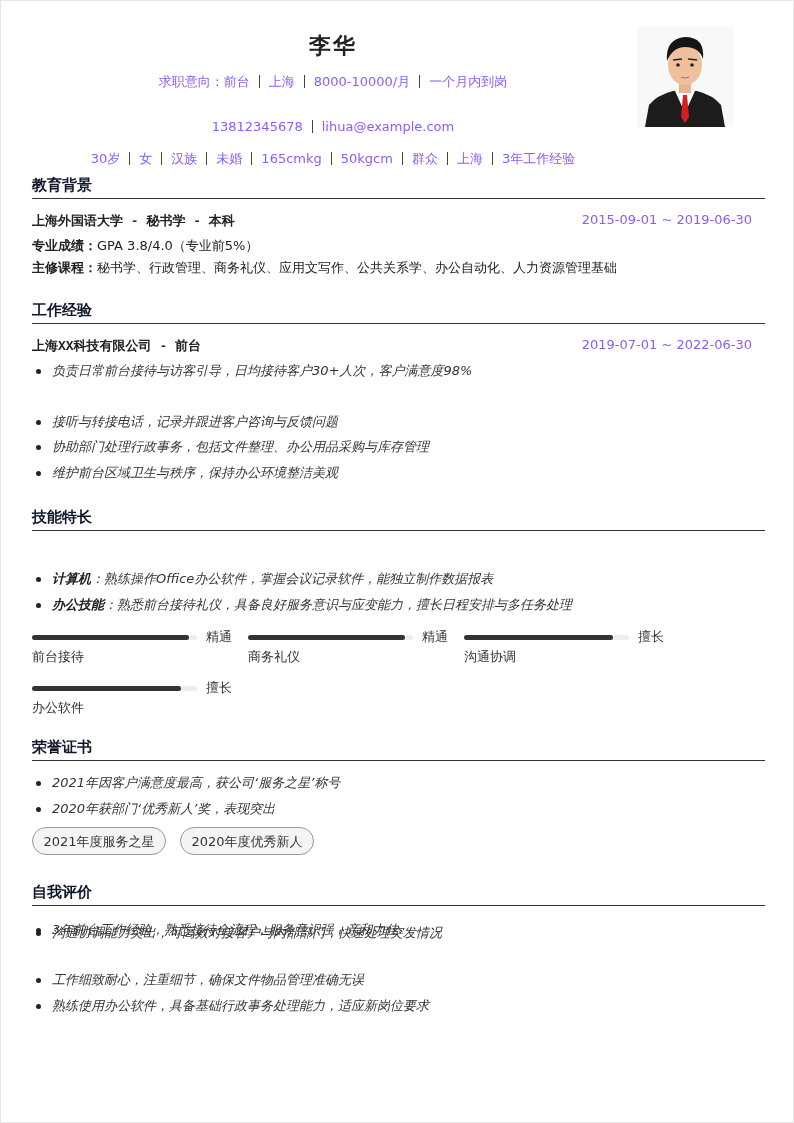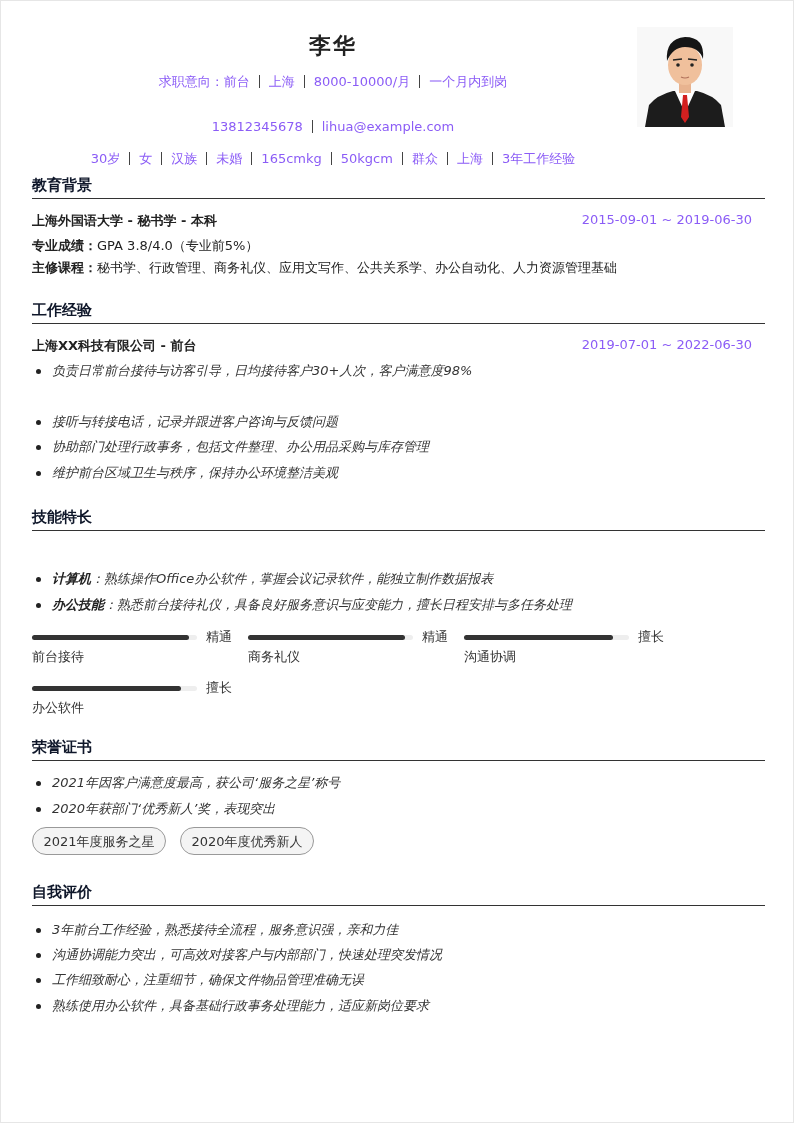--- a/index.html
+++ b/index.html
@@ -9,21 +9,21 @@
   }
   .page { position:absolute; left:0; top:0; width:792px; height:1121px; border:1px solid #e6e6e6; }
   .name { position:absolute; top:30px; left:0; width:664px; text-align:center; font-size:22px; font-weight:bold; letter-spacing:2px; color:#222; }
   .info-line { position:absolute; left:0; width:664px; text-align:center; font-size:13px; color:#8b5cf6; }
   .info-line .seg { display:inline-block; }
   .info-line .sep { display:inline-block; width:1px; height:13px; background:#444; margin:0 9px; vertical-align:-2px; }
   .avatar { position:absolute; left:636px; top:26px; width:96px; height:100px; background:#f8f8f8; overflow:hidden; }
   .section-title { position:absolute; left:31px; font-size:15px; font-weight:bold; color:#0f172a; }
   .section-rule { position:absolute; left:31px; width:733px; height:1px; background:#333; }
   .row { position:absolute; left:31px; width:733px; font-size:13px; color:#222; }
-  .row .bold { font-weight:bold; }
+  .row .bold { font-weight:bold;font-family:Liberation Mono, monospace; }
   .row .right { position:absolute; right:13px; top:0; color:#8b5cf6; }
   .bullet { position:absolute; left:31px; width:733px; font-size:13px; color:#333; padding-left:20px; box-sizing:border-box;font-style:italic; }
   .bullet::before { content:""; position:absolute; left:4px; top:7px; width:5px; height:5px; border-radius:50%; background:#222; }
   .bullet b { color:#222; }
   .skill { position:absolute; width:210px; height:40px; }
   .skill .track { position:absolute; left:0; top:7px; width:165px; height:5px; background:#eeeeee; border-radius:3px; }
   .skill .fill { position:absolute; left:0; top:0; height:5px; background:#333; border-radius:3px; }
   .skill .level { position:absolute; left:174px; top:0; font-size:13px; color:#333; }
   .skill .label { position:absolute; left:0; top:20px; font-size:13px; color:#333; white-space:nowrap; }
   .tag { position:absolute; top:826px; height:28px; border:1px solid #999; border-radius:14px; background:#f4f4f4; font-size:13px; color:#333; line-height:28px; text-align:center; box-sizing:border-box; }
@@ -125,16 +125,16 @@
   <div class="section-title" style="top:737px;">荣誉证书</div>
   <div class="section-rule" style="top:759px;"></div>
   <div class="bullet" style="top:773px;">2021年因客户满意度最高，获公司‘服务之星’称号</div>
   <div class="bullet" style="top:799px;">2020年获部门‘优秀新人’奖，表现突出</div>
   <div class="tag" style="left:31px; width:134px;">2021年度服务之星</div>
   <div class="tag" style="left:179px; width:134px;">2020年度优秀新人</div>
 
   <div class="section-title" style="top:882px;">自我评价</div>
   <div class="section-rule" style="top:904px;"></div>
   <div class="bullet" style="top:920px;">3年前台工作经验，熟悉接待全流程，服务意识强，亲和力佳</div>
-  <div class="bullet" style="top:945px;">沟通协调能力突出，可高效对接客户与内部部门，快速处理突发情况</div>
+  <div class="bullet" style="top:923px;">沟通协调能力突出，可高效对接客户与内部部门，快速处理突发情况</div>
   <div class="bullet" style="top:970px;">工作细致耐心，注重细节，确保文件物品管理准确无误</div>
   <div class="bullet" style="top:996px;">熟练使用办公软件，具备基础行政事务处理能力，适应新岗位要求</div>
 </div>
 
 </body></html>

